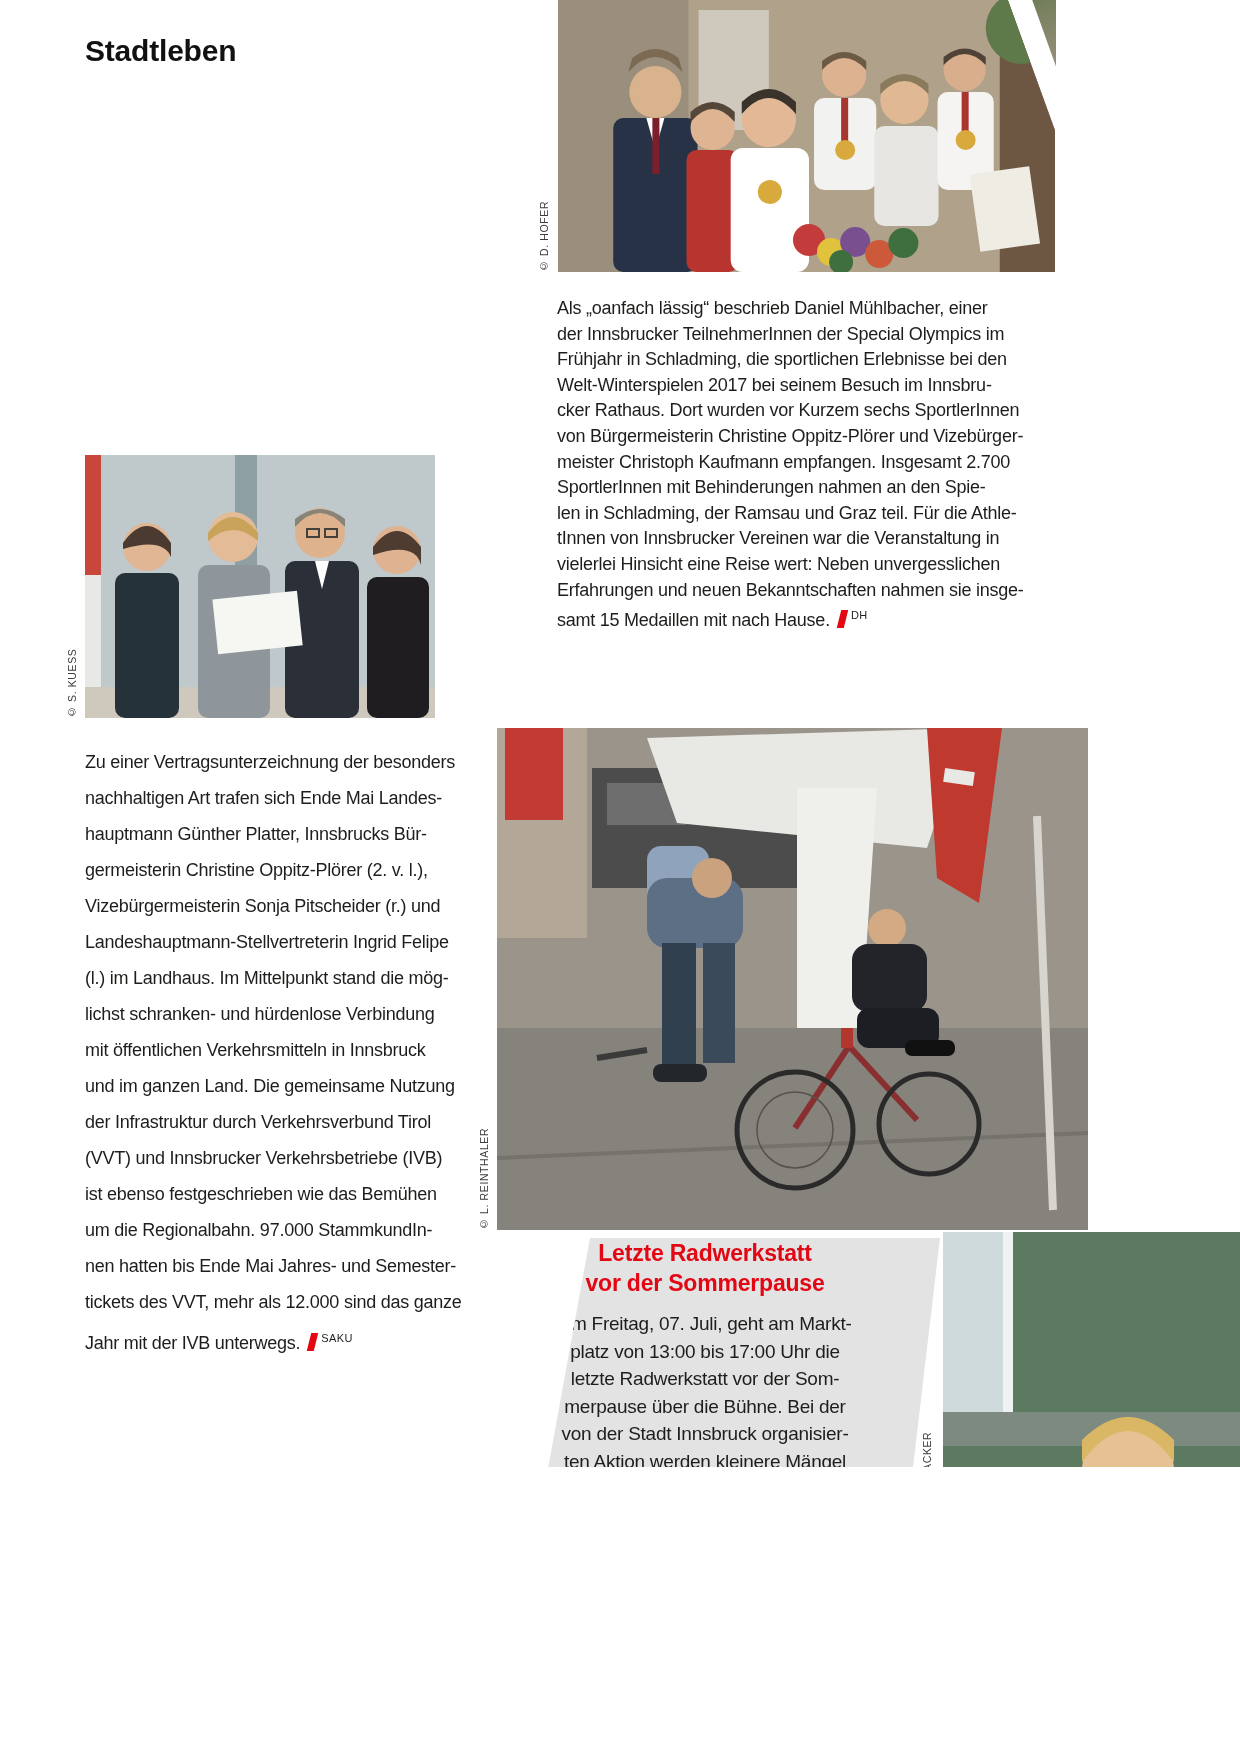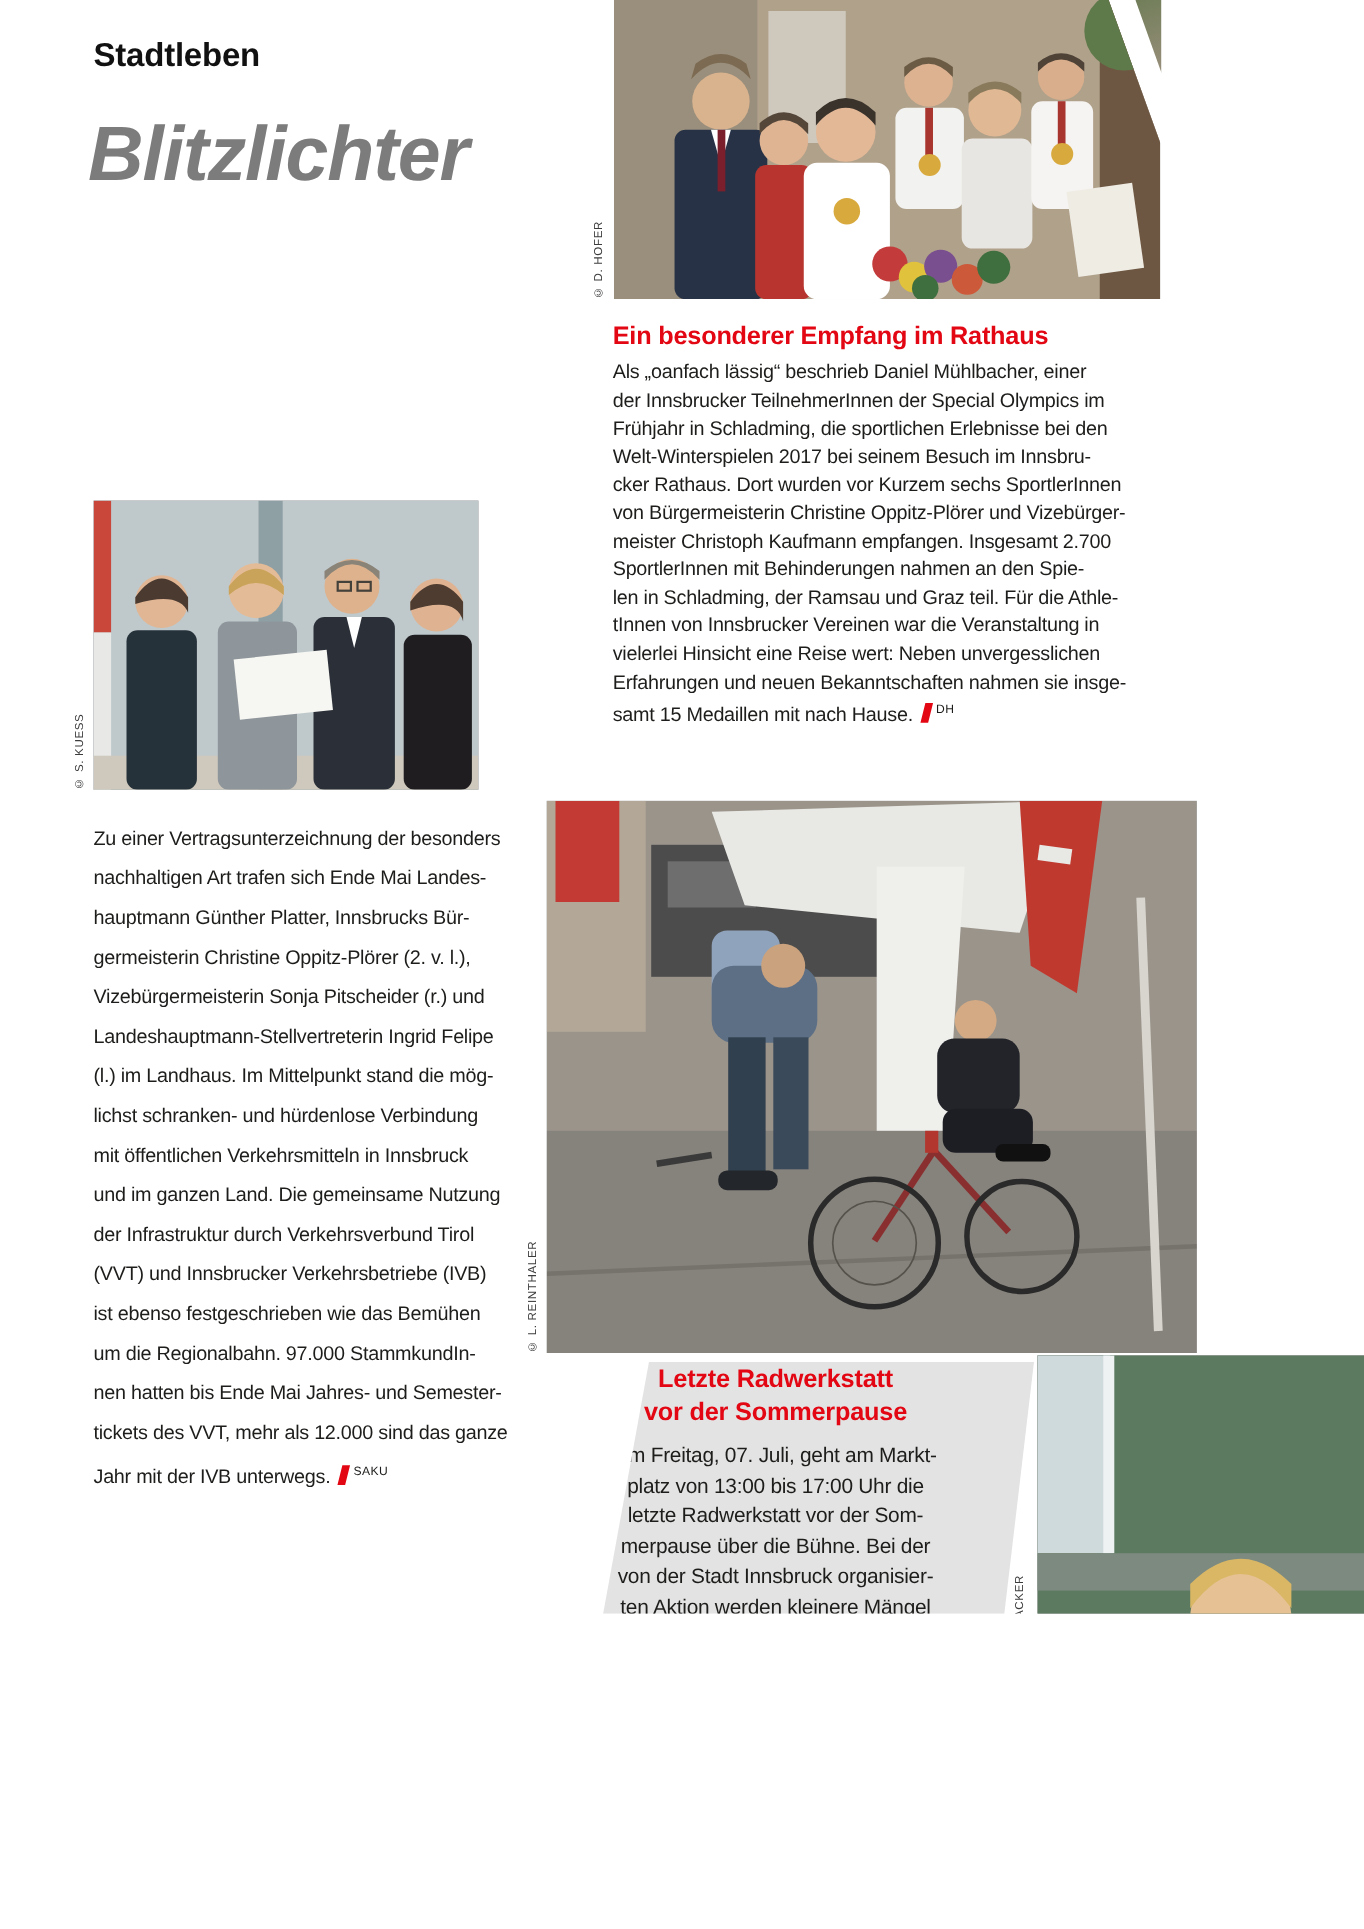--- a/index.html
+++ b/index.html
@@ -48,21 +48,20 @@
 
   .bottom-strip{left:455px;top:1742px;width:785px;height:12px;background:#2a2420;
     clip-path:polygon(0 100%,0 80%,100% 0,100% 100%);}
 </style>
 </head>
 <body>
 
 <div class="page">
 
   <div class="abs section-label">Stadtleben</div>
-  <div class="abs page-title">Blitzlichter</div>
 
   <div class="abs photo" style="left:558px;top:0;width:497px;height:272px;clip-path:polygon(0 0,90.5% 0,100% 48%,100% 100%,0 100%);">
     <svg viewBox="0 0 495 272" preserveAspectRatio="none">
       <rect width="495" height="272" fill="#b0a18b"></rect>
       <rect x="0" y="0" width="130" height="272" fill="#9a8f7c"></rect>
       <rect x="140" y="10" width="70" height="120" fill="#cfc9bd"></rect>
       <rect x="440" y="0" width="55" height="272" fill="#6e5742"></rect>
       <circle cx="462" cy="28" r="36" fill="#5f7a4a"></circle>
       <circle cx="97" cy="92" r="26" fill="#d9b28e"></circle>
       <path d="M70 72 q27 -30 54 0 l-4 -14 q-23 -18 -46 0 z" fill="#7c6a52"></path>
@@ -96,21 +95,20 @@
       <circle cx="344" cy="243" r="15" fill="#3f6f3f"></circle>
       <circle cx="282" cy="262" r="12" fill="#3f6f3f"></circle>
       <rect x="415" y="170" width="60" height="78" fill="#efece4" transform="rotate(-8 445 209)"></rect>
     </svg>
   </div>
 
   <div class="abs" style="left:1022px;top:0;width:34px;height:70px;clip-path:polygon(30% 0,100% 0,100% 95%);background:linear-gradient(160deg,#6f7d58,#9a8f7c);"></div>
   <div class="abs credit" style="left:538px;top:177px;height:95px;">© D. HOFER</div>
 
   <div class="abs" style="left:557px;top:290px;width:500px;">
-    <div class="article-heading">Ein besonderer Empfang im Rathaus</div>
     <p class="article-body" style="margin:6px 0 0 0;">
       <span class="body-text">Als „oanfach lässig“ beschrieb Daniel Mühlbacher, einer
 der Innsbrucker TeilnehmerInnen der Special Olympics im
 Frühjahr in Schladming, die sportlichen Erlebnisse bei den
 Welt-Winterspielen 2017 bei seinem Besuch im Innsbru-
 cker Rathaus. Dort wurden vor Kurzem sechs SportlerInnen
 von Bürgermeisterin Christine Oppitz-Plörer und Vizebürger-
 meister Christoph Kaufmann empfangen. Insgesamt 2.700
 SportlerInnen mit Behinderungen nahmen an den Spie-
 len in Schladming, der Ramsau und Graz teil. Für die Athle-

